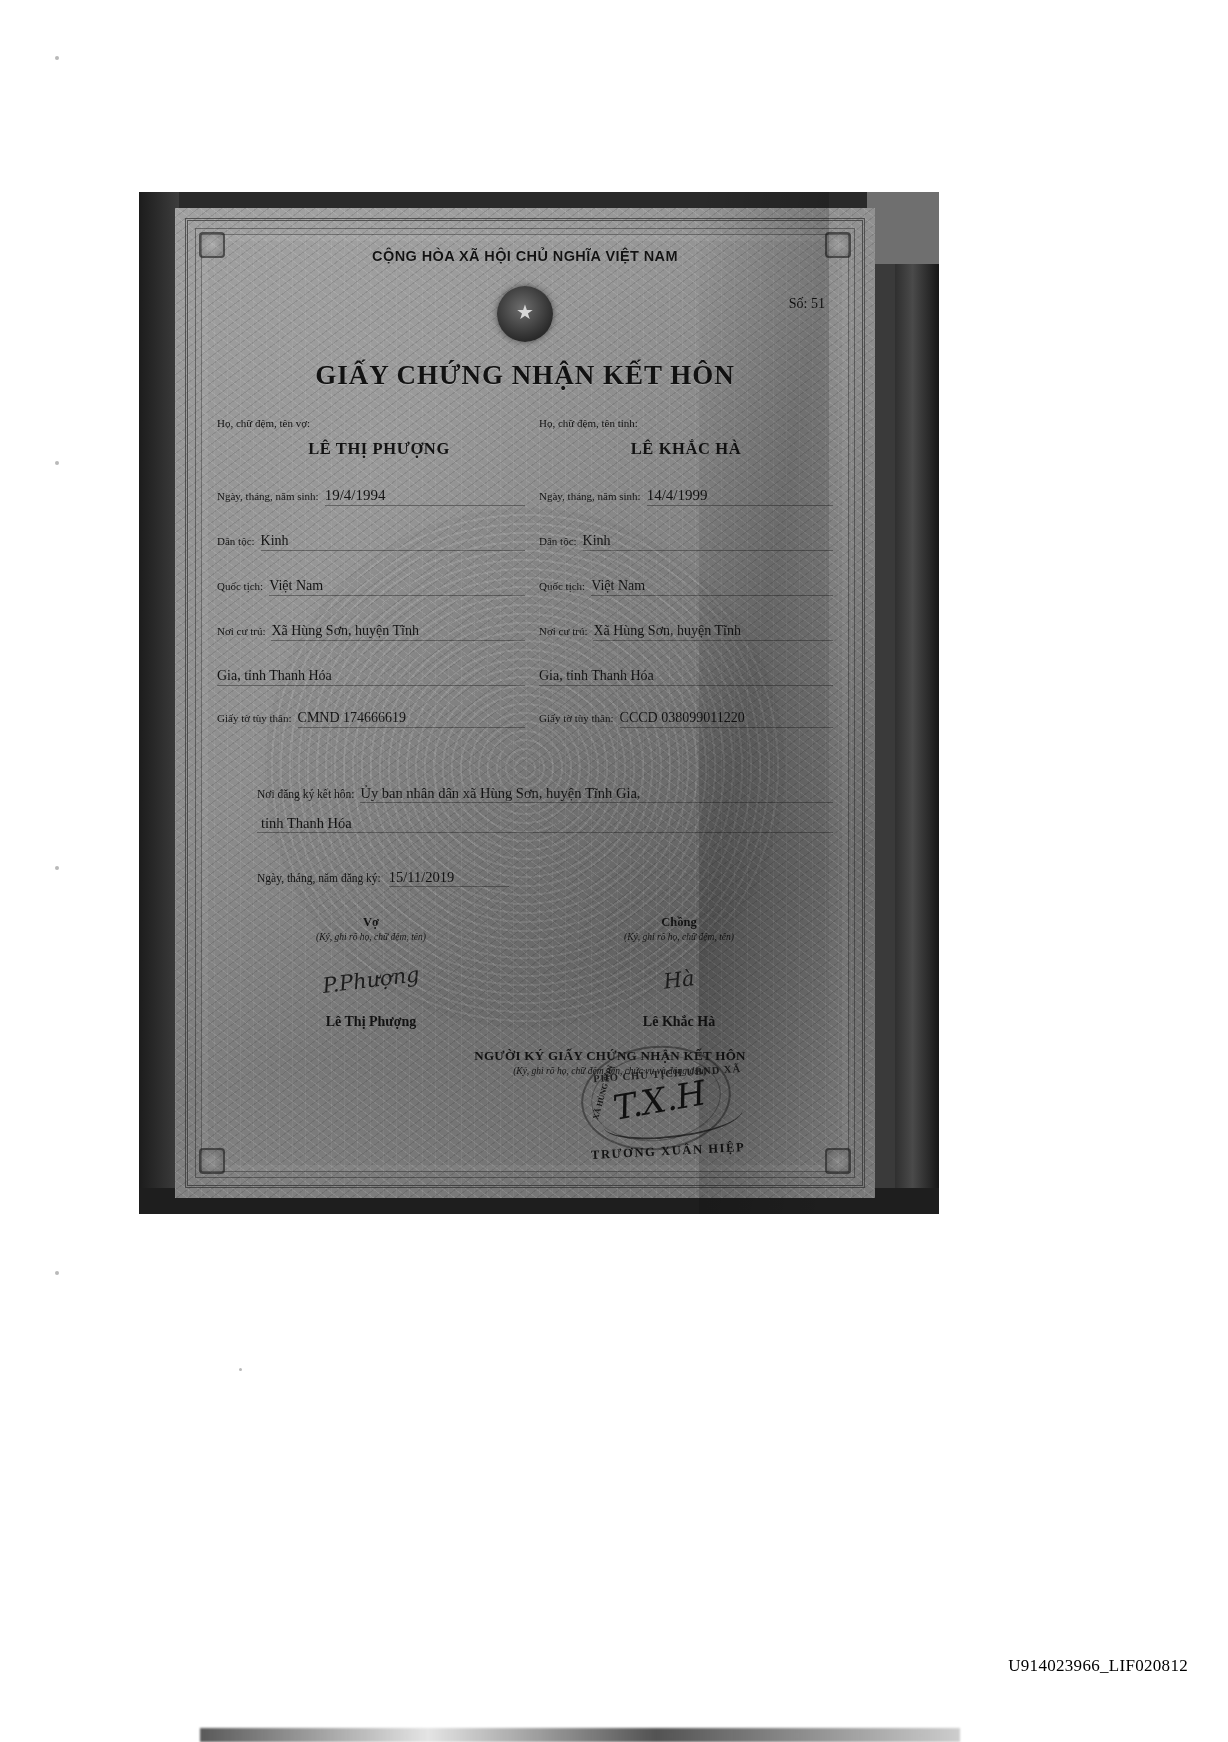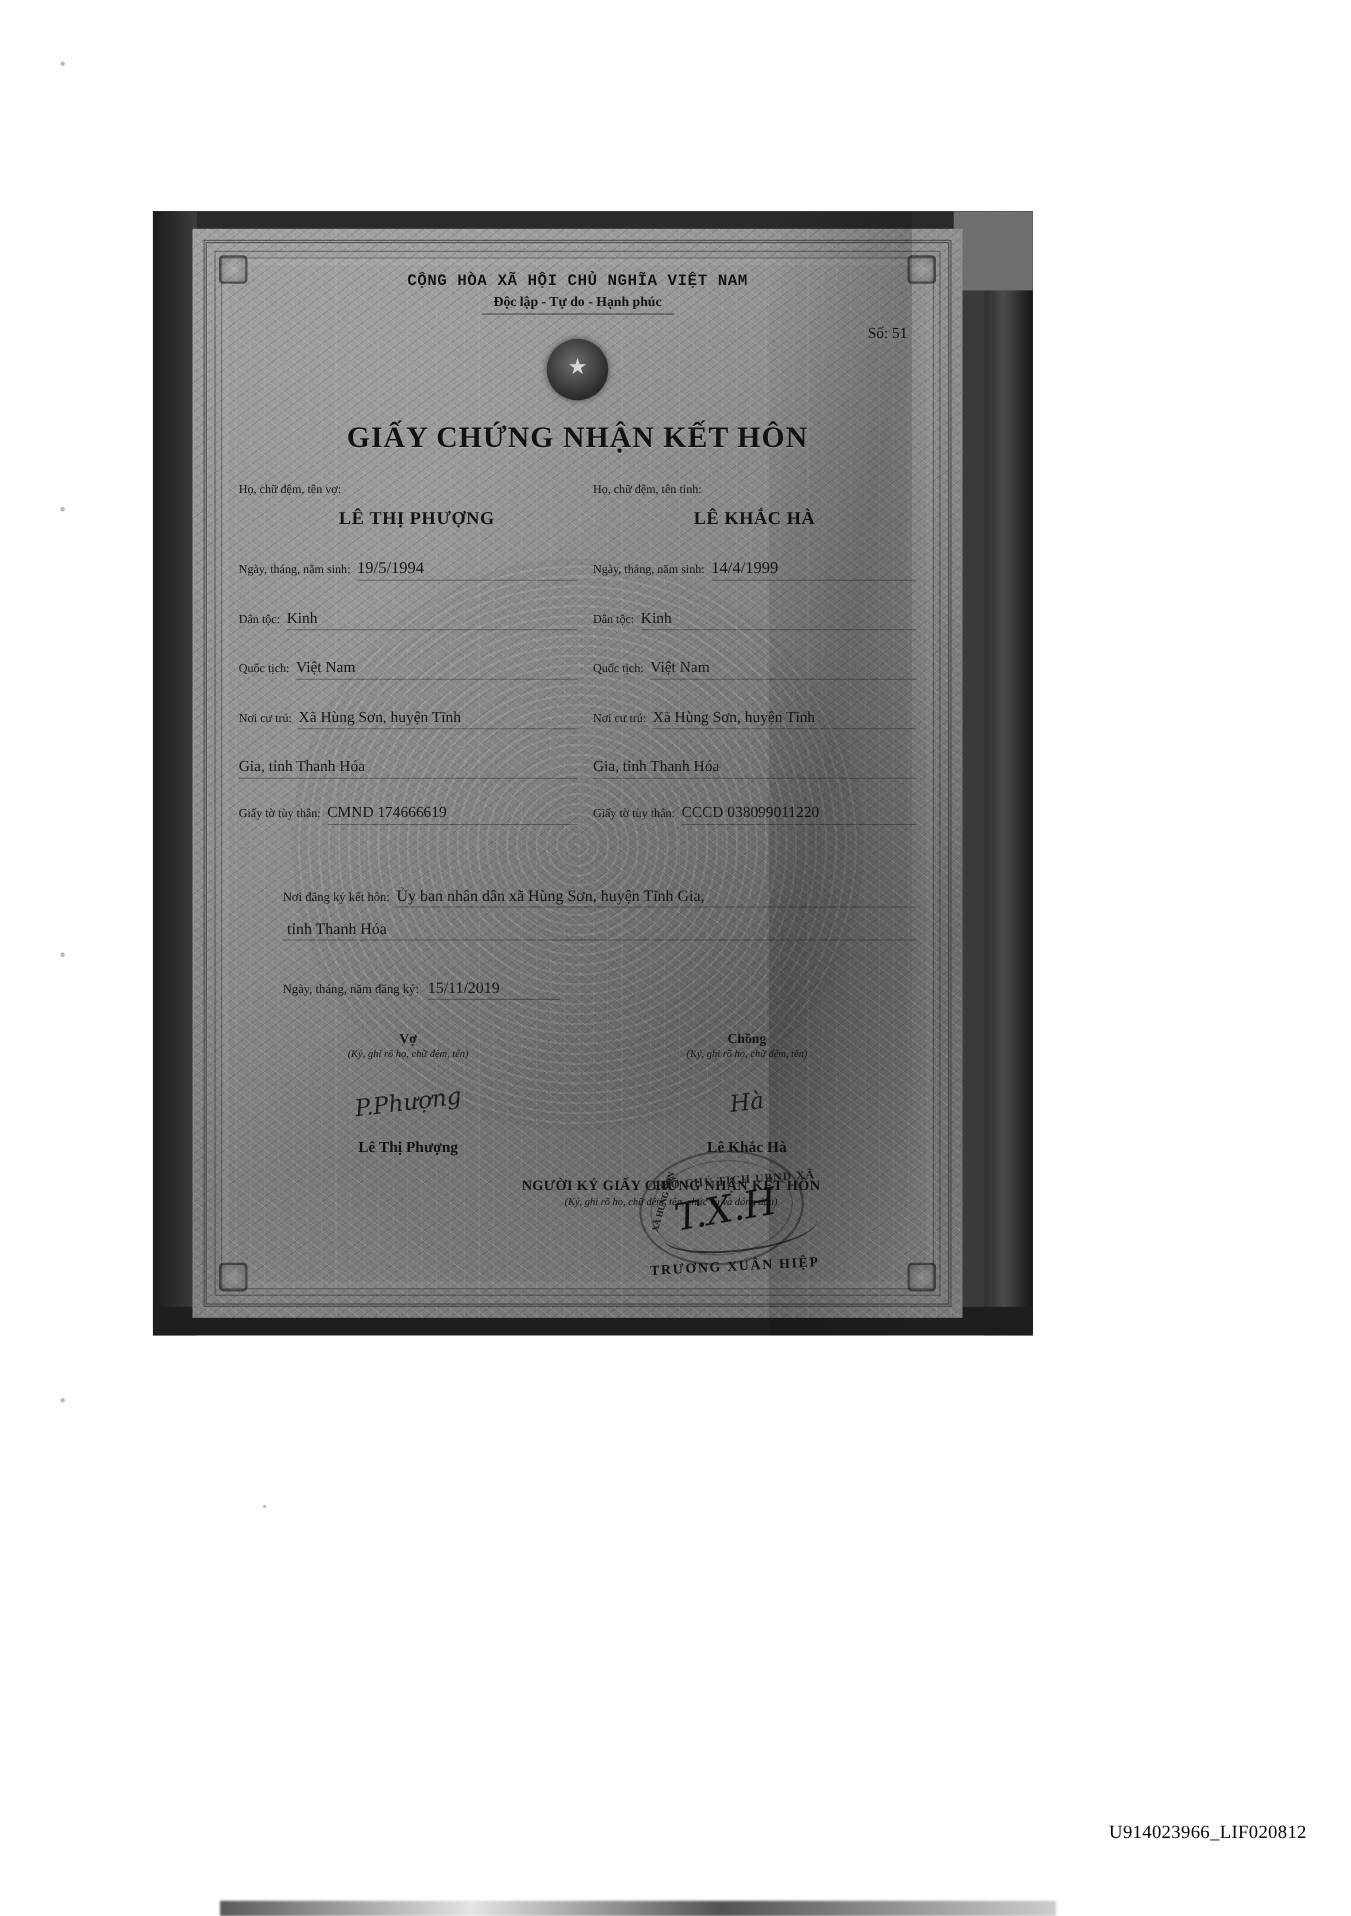--- a/index.html
+++ b/index.html
@@ -116,21 +116,21 @@
   }
   .c-tl { left: 24px;  top: 24px; }
   .c-tr { right: 24px; top: 24px; }
   .c-bl { left: 24px;  bottom: 24px; }
   .c-br { right: 24px; bottom: 24px; }
 
   .content { position: absolute; inset: 40px 42px 34px 42px; }
 
   .nation {
     text-align: center;
-    font-family: Liberation Mono, monospace;
+    font-family: Liberation Sans, sans-serif;
     font-weight: bold;
     font-size: 14.5px;
     letter-spacing: .4px;
     text-shadow: 0 0 1px rgba(255,255,255,.35);
   }
   .motto {
     text-align: center;
     font-weight: bold;
     font-size: 12.5px;
     margin-top: 3px;
@@ -334,21 +334,20 @@
     <div class="cert-border"></div>
     <div class="cert-border2"></div>
     <div class="cert-border3"></div>
     <div class="corner c-tl"></div>
     <div class="corner c-tr"></div>
     <div class="corner c-bl"></div>
     <div class="corner c-br"></div>
 
     <div class="content">
       <div class="nation">CỘNG HÒA XÃ HỘI CHỦ NGHĨA VIỆT NAM</div>
-      <div class="motto">Độc lập - Tự do - Hạnh phúc</div>
       <div class="sono">Số: 51</div>
 
       <div class="emblem">
         <span class="star">★</span>
       </div>
 
       <div class="title">GIẤY CHỨNG NHẬN KẾT HÔN</div>
 
       <div class="two-col">
         <div class="col">
@@ -358,21 +357,21 @@
         <div class="col right">
           <div class="hdr-lbl">Họ, chữ đệm, tên tỉnh:</div>
           <div class="name">LÊ KHẮC HÀ</div>
         </div>
       </div>
 
       <div class="two-col fields">
         <div class="col">
           <div class="frow">
             <span class="lbl">Ngày, tháng, năm sinh:</span>
-            <span class="val big">19/5/1994</span>
+            <span class="val big">19/4/1994</span>
           </div>
           <div class="frow">
             <span class="lbl">Dân tộc:</span>
             <span class="val">Kinh</span>
           </div>
           <div class="frow">
             <span class="lbl">Quốc tịch:</span>
             <span class="val">Việt Nam</span>
           </div>
           <div class="frow">

